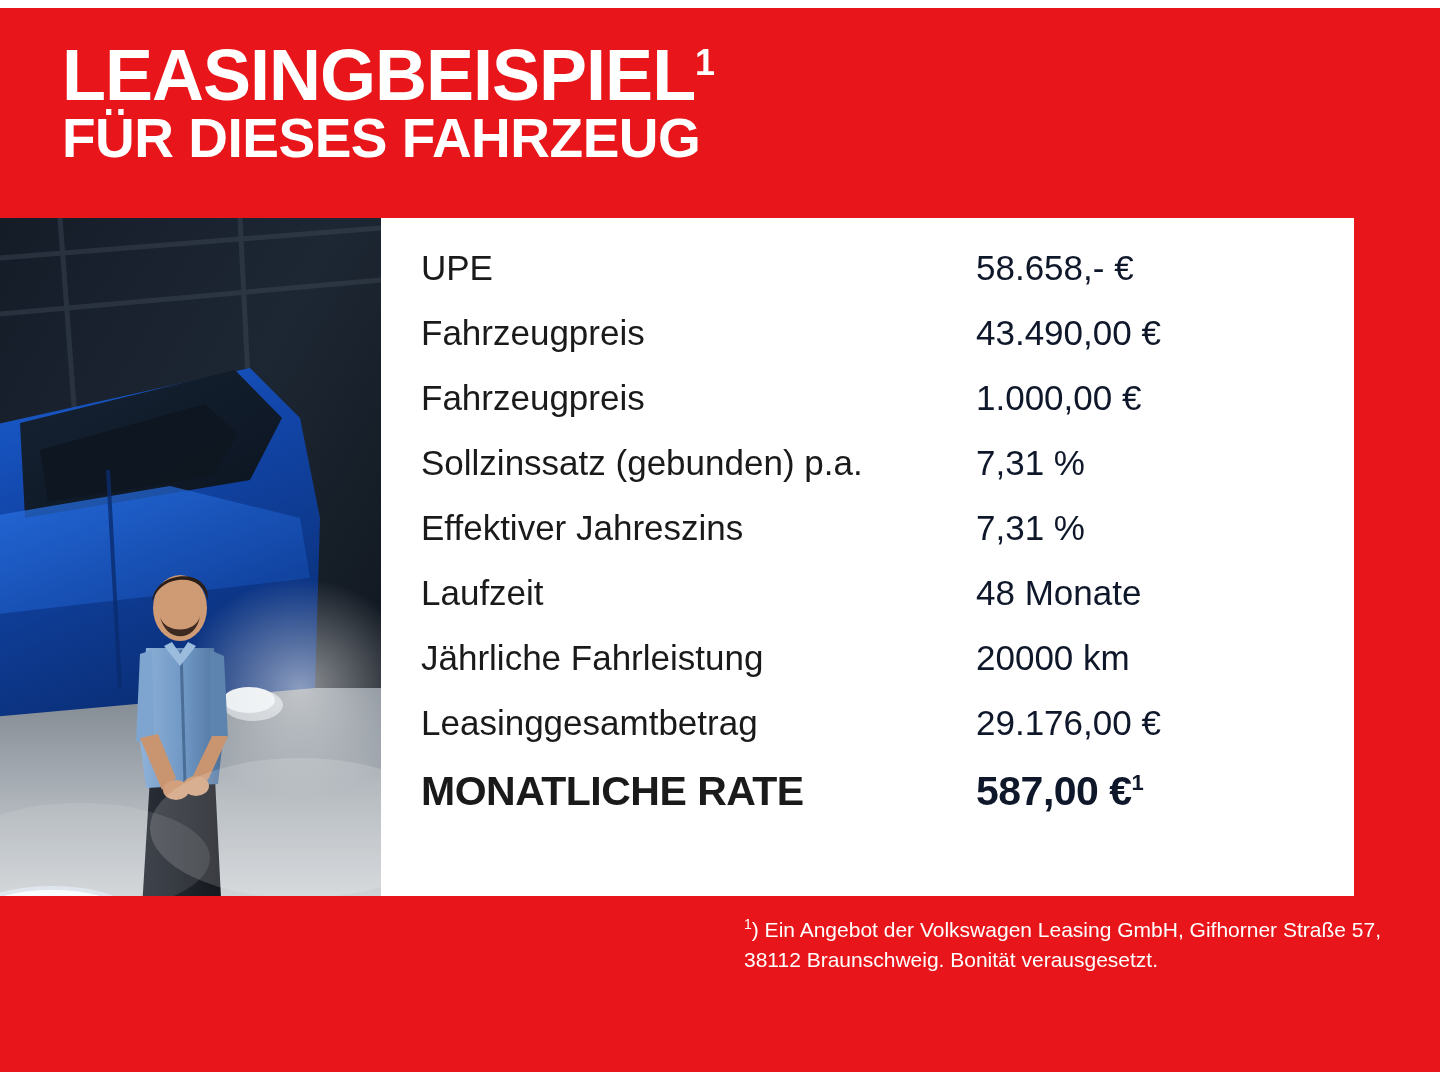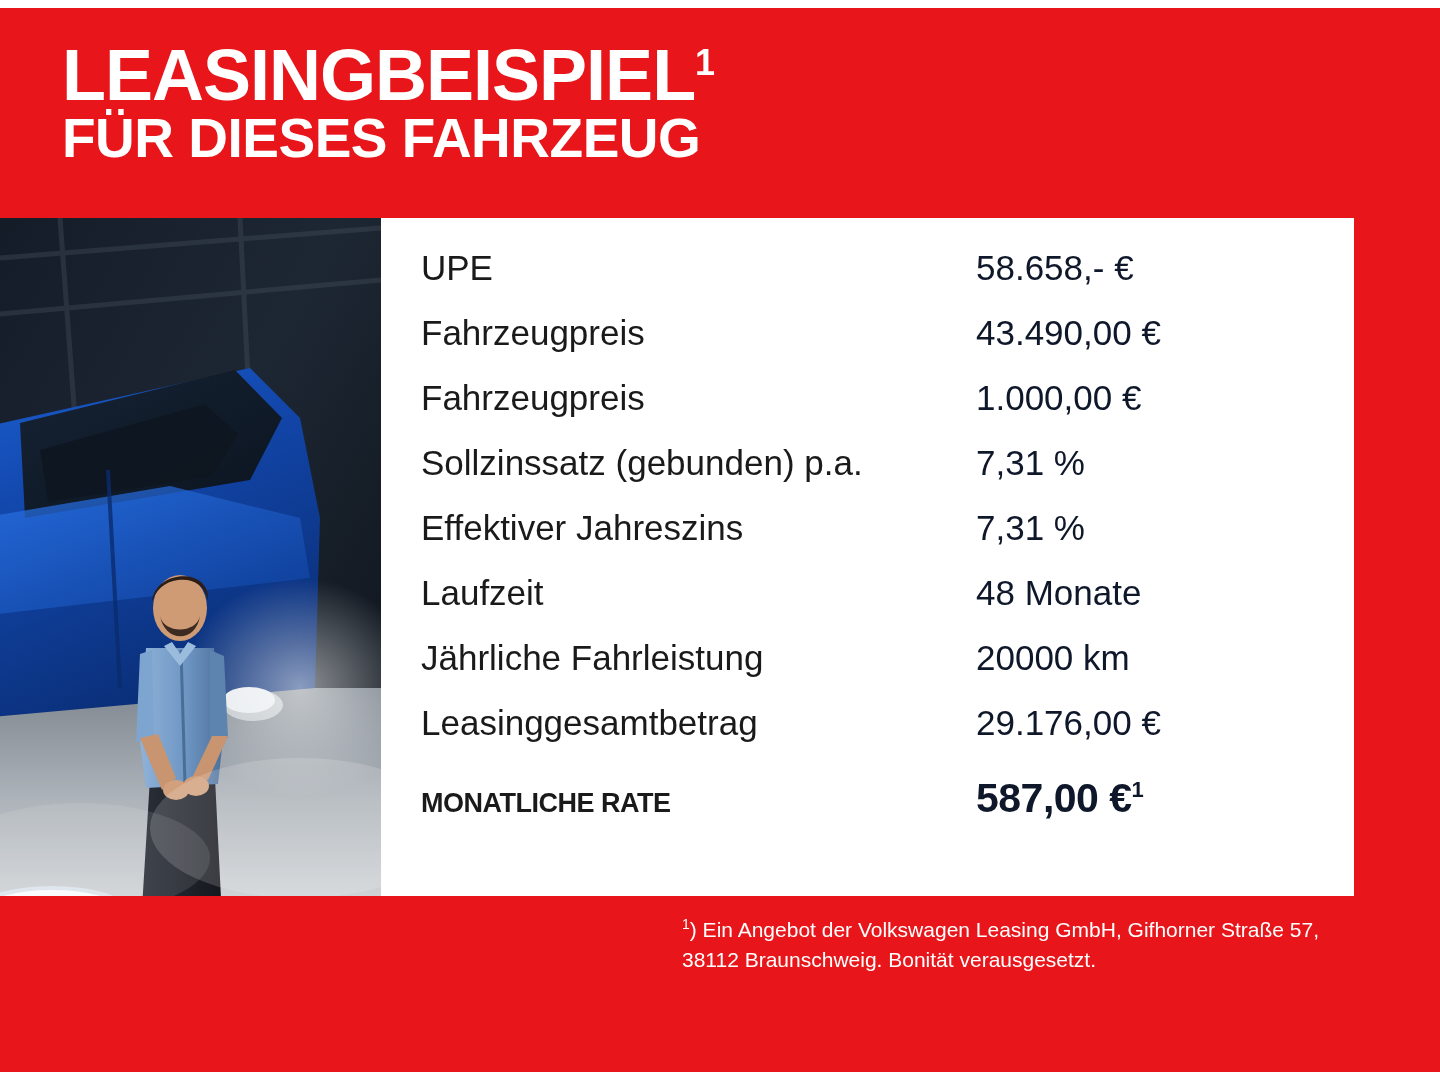--- a/index.html
+++ b/index.html
@@ -111,39 +111,38 @@
     font-size: 35px;
     color: #0f172a;
     white-space: nowrap;
   }
   .row.total {
     height: 76px;
     align-items: baseline;
   }
   .row.total .label {
     font-weight: bold;
-    font-size: 27px;
+    font-size: 41px;
     letter-spacing: -0.5px;
-    margin-top: 20px;
   }
   .row.total .value {
     font-weight: bold;
     font-size: 41px;
     letter-spacing: -0.5px;
   }
   .row.total .value sup {
     font-size: 22px;
     vertical-align: super;
     line-height: 0;
   }
 
   
   .footnote {
     position: absolute;
-    left: 682px;
+    left: 744px;
     top: 915px;
     width: 660px;
     color: #ffffff;
     font-size: 21px;
     line-height: 1.45;
   }
   .footnote sup {
     font-size: 14px;
     vertical-align: super;
     line-height: 0;

